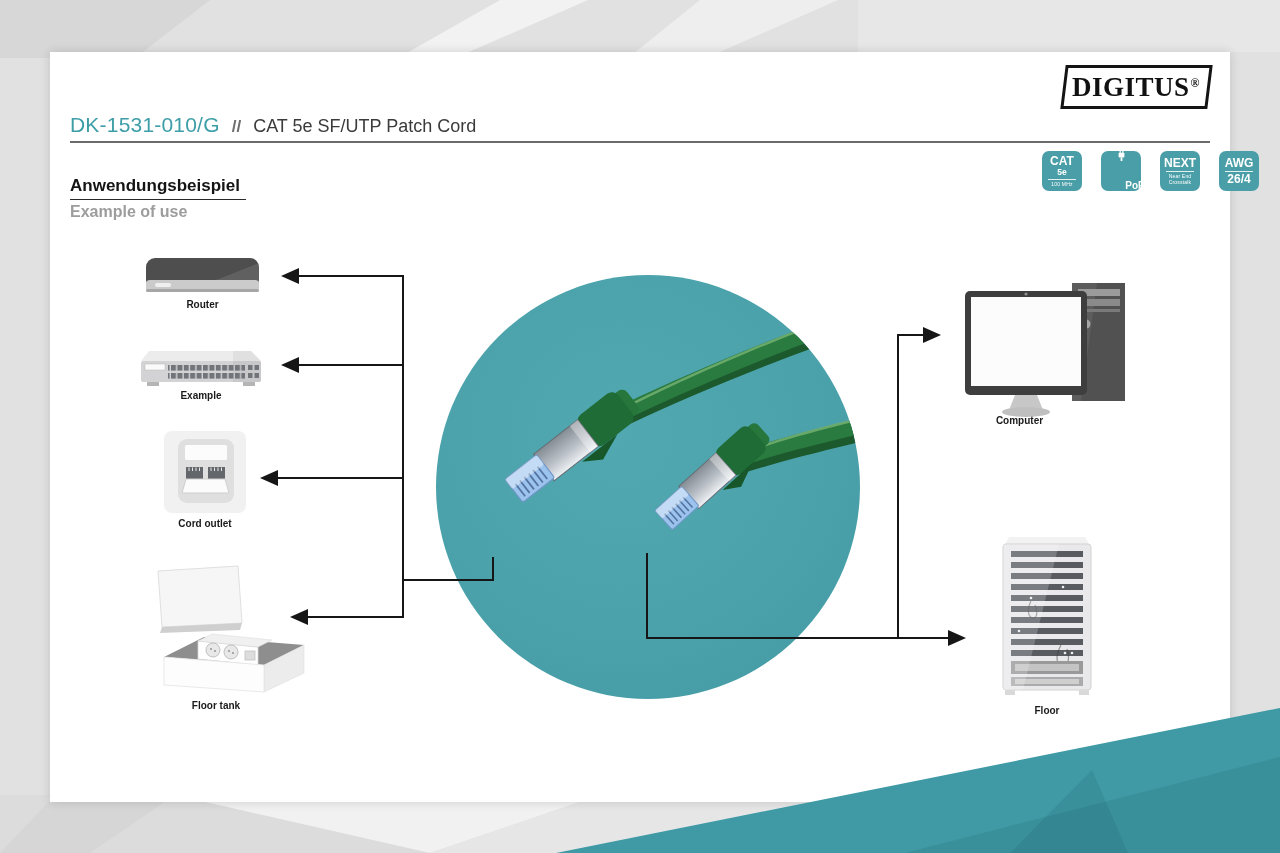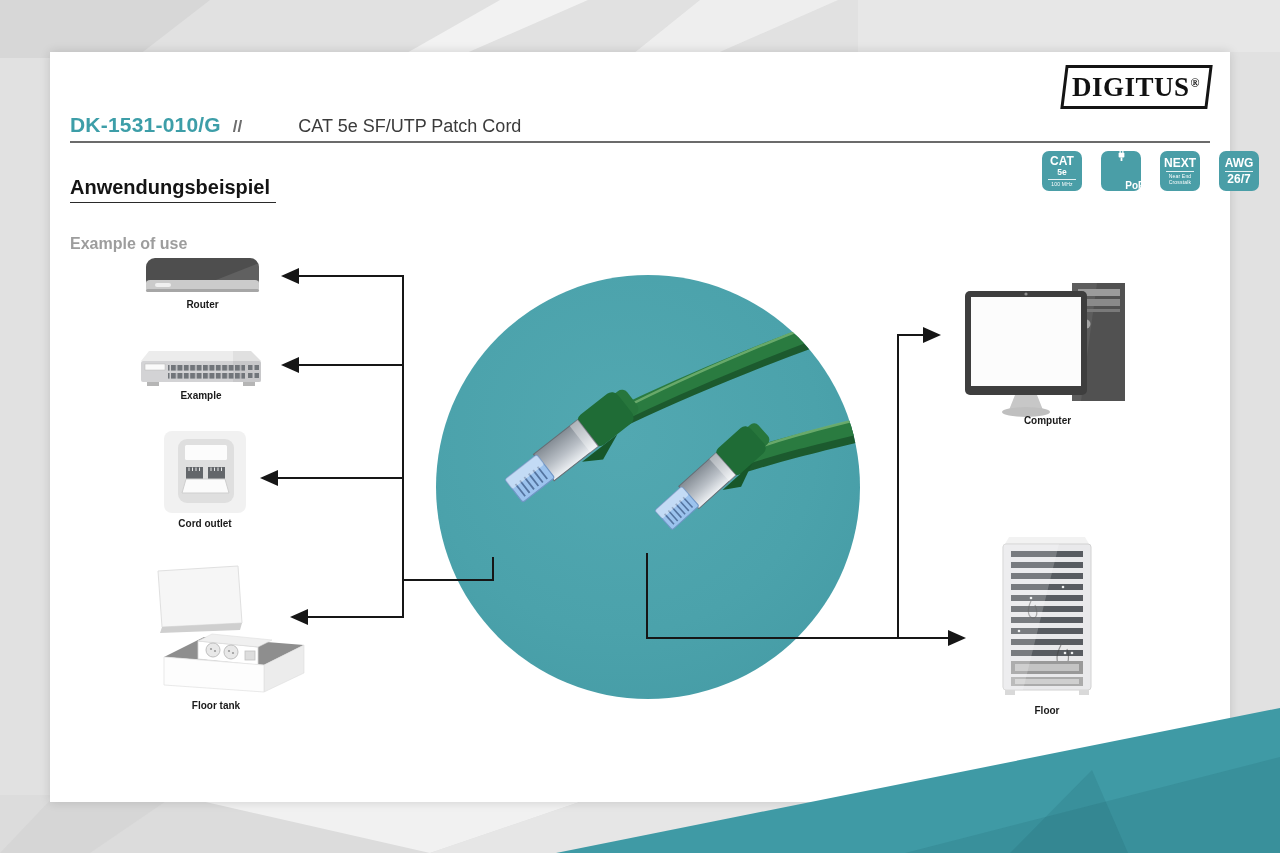--- a/index.html
+++ b/index.html
@@ -19,40 +19,40 @@
   
   .logo-box{left:1063px;top:65px;width:147px;height:44px;border:3px solid #141414;
             transform:skewX(-7deg);display:flex;align-items:center;justify-content:center;
             background:#fff;box-sizing:border-box;}
   .logo-text{transform:skewX(7deg);font-family:"Liberation Serif",serif;font-weight:bold;
              font-size:27px;color:#111;letter-spacing:.5px;white-space:nowrap;}
   .logo-reg{font-size:12px;vertical-align:9px;margin-left:1px;}
 
   
   .hdr-row{left:70px;top:113px;display:flex;align-items:baseline;}
-  .p-code{font-size:21px;font-weight:bold;color:#3D9EA8;letter-spacing:.2px;}
+  .p-code{font-size:21px;font-weight:normal;color:#3D9EA8;letter-spacing:.2px;}
   .p-sep{font-size:17px;font-weight:bold;color:#6e6e6e;padding:0 12px;}
-  .p-name{font-size:18px;color:#3b3b3b;margin-left:44px;}
+  .p-name{font-size:18px;color:#3b3b3b;}
   .hdr-rule{left:70px;top:141px;width:1140px;height:2px;background:#6b6b6b;}
 
   
   .badges{left:1042px;top:151px;display:flex;gap:19px;}
   .badge{width:40px;height:40px;border-radius:7px;background:#4A9EA7;color:#fff;
          display:flex;flex-direction:column;align-items:center;justify-content:center;
          text-align:center;line-height:1;overflow:hidden;}
   .b-big{font-size:12px;font-weight:bold;}
   .b-mid{font-size:8.5px;font-weight:bold;margin-top:1px;}
   .b-tiny{font-size:5px;margin-top:1px;letter-spacing:.2px;}
   .b-line{width:70%;height:1px;background:rgba(255,255,255,.85);margin:2px 0 1px;}
   .b-poe-label{font-size:10px;font-weight:bold;margin-top:20px;padding-left:28px;}
 
   
-  .sec-de{left:70px;top:176px;font-size:20px;font-weight:bold;color:#141414;
+  .sec-de{left:70px;top:176px;font-size:17px;font-weight:bold;color:#141414;
           border-bottom:1.5px solid #2a2a2a;padding:0 6px 3px 0;}
-  .sec-en{left:70px;top:203px;font-size:16px;font-weight:bold;color:#9d9d9d;margin-top:32px;}
+  .sec-en{left:70px;top:203px;font-size:16px;font-weight:bold;color:#9d9d9d;}
 
   
   .circle{left:436px;top:275px;width:424px;height:424px;border-radius:50%;
           background:radial-gradient(circle at 44% 38%, #52a8b1 0%, #4BA2AB 55%, #4399a3 100%);
           overflow:hidden;}
   .dev-label{font-size:10px;font-weight:bold;color:#1a1a1a;text-align:center;}
 </style>
 </head>
 <body>
 
@@ -101,21 +101,21 @@
     </div>
     <div class="badge">
       <div class="b-big">NEXT</div>
       <div class="b-line"></div>
       <div class="b-tiny">Near End</div>
       <div class="b-tiny">Crosstalk</div>
     </div>
     <div class="badge">
       <div class="b-big">AWG</div>
       <div class="b-line"></div>
-      <div class="b-big">26/7</div>
+      <div class="b-big">26/4</div>
     </div>
   </div>
 
   <div class="sec-de abs content">Anwendungsbeispiel</div>
   <div class="sec-en abs content">Example of use</div>
 
   <div class="circle abs content">
     <svg width="424" height="424" viewBox="0 0 424 424">
       <defs>
         <linearGradient id="met" x1="0" y1="0" x2="0" y2="1">
@@ -248,21 +248,21 @@
     <rect x="113" y="6" width="42" height="7" fill="#9b9b9b"></rect>
     <rect x="113" y="16" width="42" height="7" fill="#8a8a8a"></rect>
     <rect x="113" y="26" width="42" height="3" fill="#7a7a7a"></rect>
     <circle cx="121" cy="41" r="4.5" fill="#a5a5a5"></circle>
     <rect x="0" y="8" width="122" height="104" rx="5" fill="#3e3e3e"></rect>
     <rect x="6" y="14" width="110" height="89" fill="#fcfcfc"></rect>
     <circle cx="61" cy="11" r="1.6" fill="#8f8f8f"></circle>
     <polygon points="50,112 72,112 78,127 44,127" fill="#c7c7c7"></polygon>
     <ellipse cx="61" cy="129" rx="24" ry="5" fill="#bfbfbf"></ellipse>
   </svg>
-  <div class="dev-label abs content" style="left:985px;top:415px;width:125px">Computer</div>
+  <div class="dev-label abs content" style="left:957px;top:415px;width:125px">Computer</div>
 
   <svg class="abs content" style="left:1001px;top:537px" width="92" height="160" viewBox="0 0 92 160">
     <polygon points="8,0 84,0 88,7 4,7" fill="#f2f2f2"></polygon>
     <rect x="2" y="7" width="88" height="146" rx="3" fill="#e9e9eb" stroke="#d2d2d2" stroke-width="1"></rect>
     <g fill="#585c61">
       <rect x="10" y="14" width="72" height="6"></rect>
         <rect x="10" y="25" width="72" height="6"></rect>
       <rect x="10" y="36" width="72" height="6"></rect>
         <rect x="10" y="47" width="72" height="6"></rect>
       <rect x="10" y="58" width="72" height="6"></rect>

